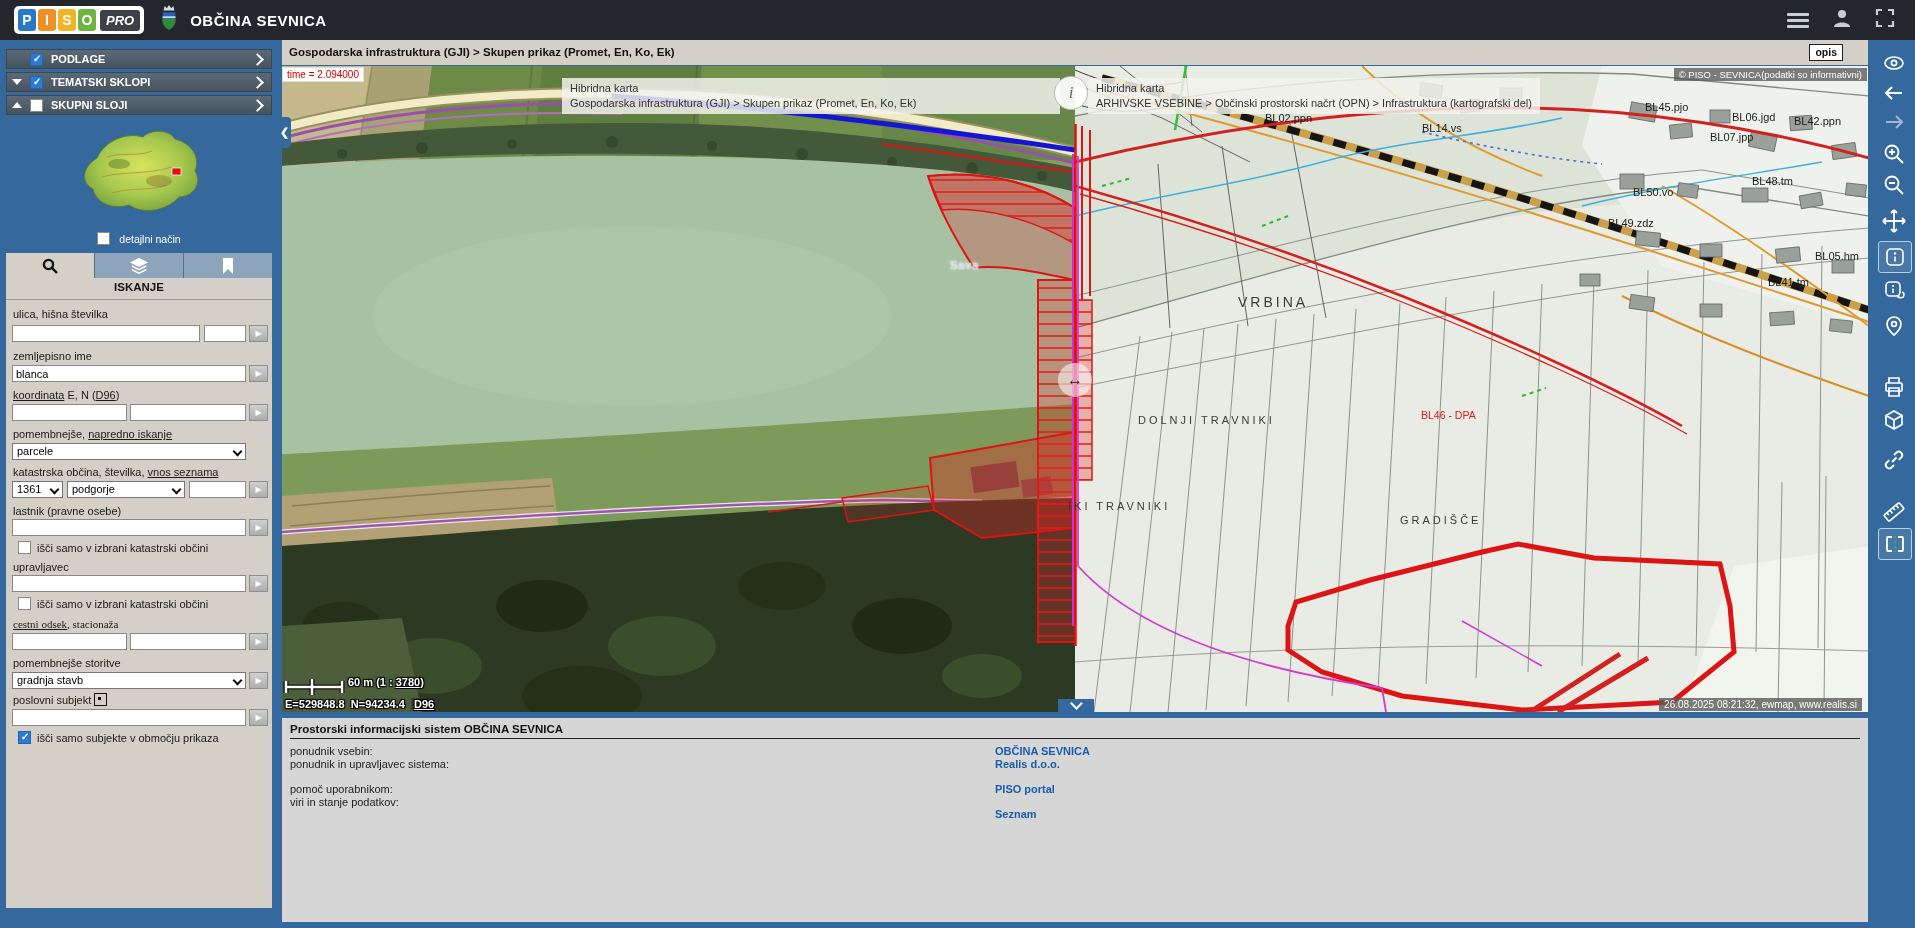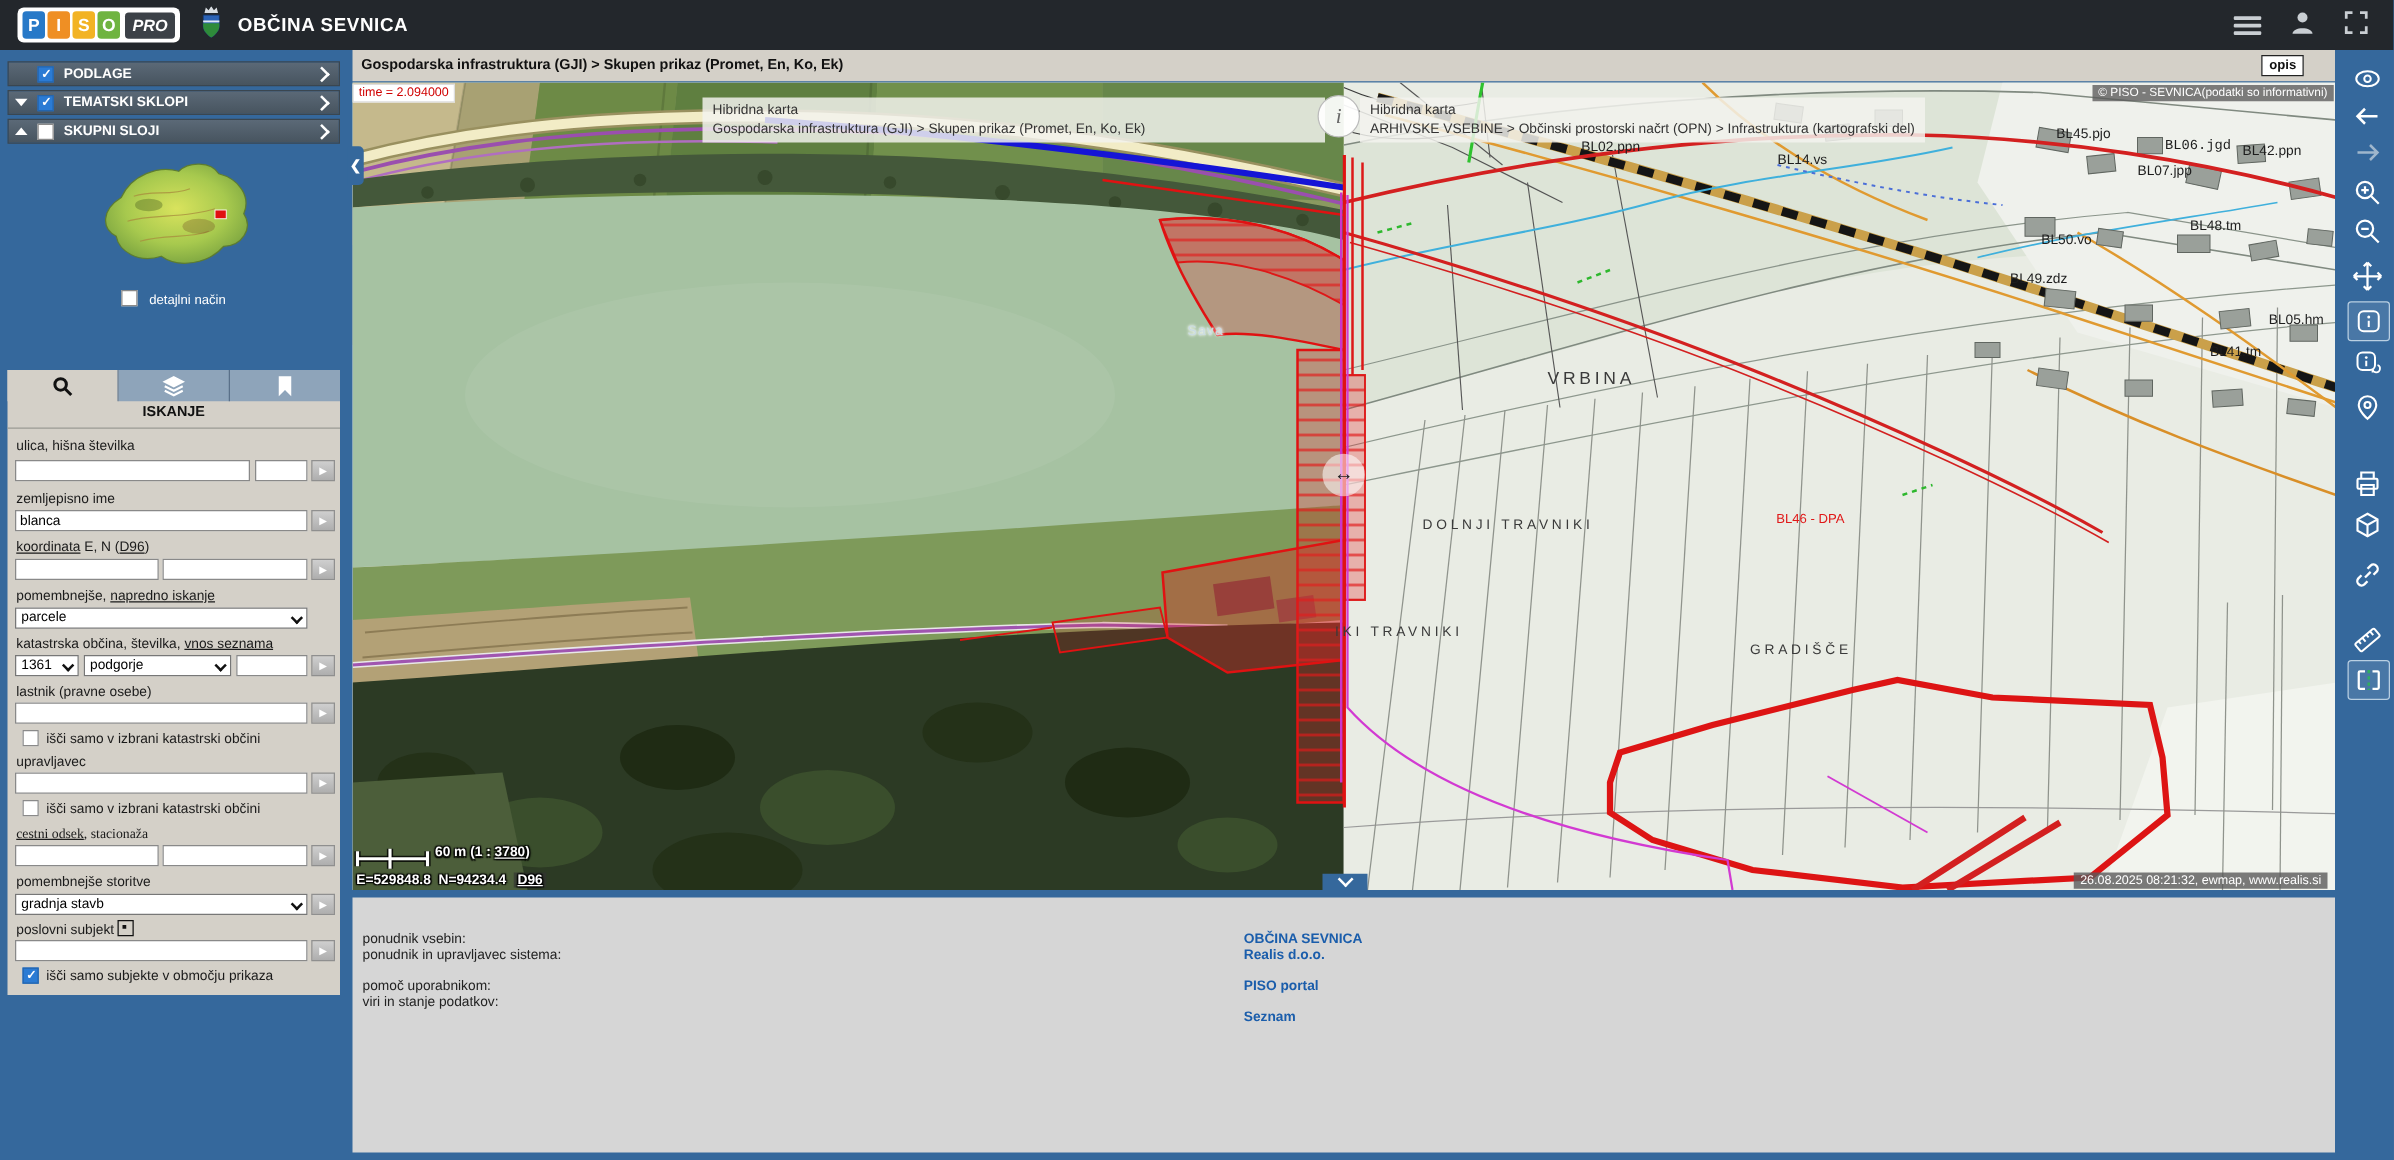--- a/index.html
+++ b/index.html
@@ -19,21 +19,21 @@
   .tri{width:0;height:0;margin-left:5px;}
   .tri.down{border-left:5px solid transparent;border-right:5px solid transparent;border-top:6px solid #fff;}
   .tri.up{border-left:5px solid transparent;border-right:5px solid transparent;border-bottom:6px solid #fff;}
   .tri.none{width:10px;border:none;}
   .chevR{width:7px;height:7px;border-top:2px solid #fff;border-right:2px solid #fff;transform:rotate(45deg);margin-left:auto;margin-right:9px;}
   .cb{width:13px;height:13px;box-sizing:border-box;background:#fff;border:1px solid #8a8a8a;display:inline-block;vertical-align:-2px;}
   .cb.on{background:#2b7bd4;border-color:#2465ad;position:relative;}
   .cb.on::after{content:"✓";color:#fff;font-size:10px;font-weight:bold;position:absolute;left:2px;top:-1px;}
   .secbar .cb{margin-left:8px;margin-right:8px;}
   .detail-row{position:absolute;left:6px;top:232px;width:266px;text-align:center;color:#fff;font-size:10.5px;}
-  .panel{position:absolute;left:6px;top:253px;width:266px;height:500px;background:#d4d0c8;box-sizing:border-box;margin-top:43px;}
+  .panel{position:absolute;left:6px;top:253px;width:266px;height:655px;background:#d4d0c8;box-sizing:border-box;}
   .tabs{display:flex;height:25px;}
   .tab{flex:1;display:flex;align-items:center;justify-content:center;background:#8ea4ba;border-right:1px solid #5a7089;cursor:pointer;}
   .tab:last-child{border-right:none;}
   .tab.active{background:#d4d0c8;}
   .ptitle{height:18px;text-align:center;font-weight:bold;font-size:11.5px;padding-top:3px;border-bottom:1px solid #9a9a94;color:#111;}
   .flabel{position:absolute;left:7px;font-size:11px;color:#1a1a1a;white-space:nowrap;}
   .ulink{text-decoration:underline;cursor:pointer;}
   .inp{position:absolute;height:17px;background:#fff;border:1px solid #898989;box-sizing:border-box;font-size:11px;padding:0 3px;font-family:"Liberation Sans",sans-serif;}
   .sel{position:absolute;height:17px;background:#fff;border:1px solid #777;box-sizing:border-box;font-size:11px;padding:1px 14px 0 4px;cursor:pointer;overflow:hidden;white-space:nowrap;}
   .sel::after{content:"";position:absolute;right:4px;top:4px;width:5px;height:5px;border-right:2px solid #111;border-bottom:2px solid #111;transform:rotate(45deg);}
@@ -433,21 +433,21 @@
     </div>
     <div class="icircle">i</div>
     <div class="swipe">
         <span>↔</span>
       </div>
 
     <span class="lbl sava" style="left:668px;top:193px;">Sava</span>
     <span class="lbl" style="left:1140px;top:9px;margin-top:47px;">BL14.vs</span>
     <span class="lbl" style="left:983px;top:46px;">BL02.ppn</span>
     <span class="lbl" style="left:1363px;top:35px;">BL45.pjo</span>
-    <span class="lbl" style="left:1450px;top:45px;font-family:Liberation Mono, monospace;">BL06.jgd</span>
+    <span class="lbl" style="left:1450px;top:45px;">BL06.jgd</span>
     <span class="lbl" style="left:1512px;top:49px;">BL42.ppn</span>
     <span class="lbl" style="left:1428px;top:65px;">BL07.jpp</span>
     <span class="lbl" style="left:1470px;top:109px;">BL48.tm</span>
     <span class="lbl" style="left:1351px;top:120px;">BL50.vo</span>
     <span class="lbl" style="left:1326px;top:151px;">BL49.zdz</span>
     <span class="lbl" style="left:1533px;top:184px;">BL05.hm</span>
     <span class="lbl" style="left:1486px;top:210px;">BL41.tm</span>
     <span class="lbl area" style="left:956px;top:228px;font-size:14px;">VRBINA</span>
     <span class="lbl area" style="left:856px;top:348px;">DOLNJI TRAVNIKI</span>
     <span class="lbl area" style="left:786px;top:434px;">IKI TRAVNIKI</span>
@@ -546,20 +546,21 @@
       </svg>
     </div>
   <div class="tool active" style="top:528px;">
       <svg width="24" height="24" viewBox="0 0 24 24" fill="none">
         <path d="M9,5 H5 a1,1 0 0 0 -1,1 V18 a1,1 0 0 0 1,1 H9 M15,5 H19 a1,1 0 0 1 1,1 V18 a1,1 0 0 1 -1,1 H15" stroke="#fff" stroke-width="1.8"></path>
         <path d="M12,4 V20" stroke="#2fae5f" stroke-width="2" stroke-dasharray="2.5 2.5"></path>
       </svg>
     </div>
 
   <div class="bpanel">
+    <div class="btitle">Prostorski informacijski sistem OBČINA SEVNICA</div>
     <span class="brow-l" style="top:27px;">ponudnik vsebin:</span>
     <span class="brow-v" style="top:27px;">OBČINA SEVNICA</span>
     <span class="brow-l" style="top:40px;">ponudnik in upravljavec sistema:</span>
     <span class="brow-v" style="top:40px;">Realis d.o.o.</span>
     <span class="brow-l" style="top:65px;">pomoč uporabnikom:</span>
     <span class="brow-v" style="top:65px;">PISO portal</span>
     <span class="brow-l" style="top:78px;">viri in stanje podatkov:</span>
     <span class="brow-v" style="top:90px;">Seznam</span>
   </div>
 

